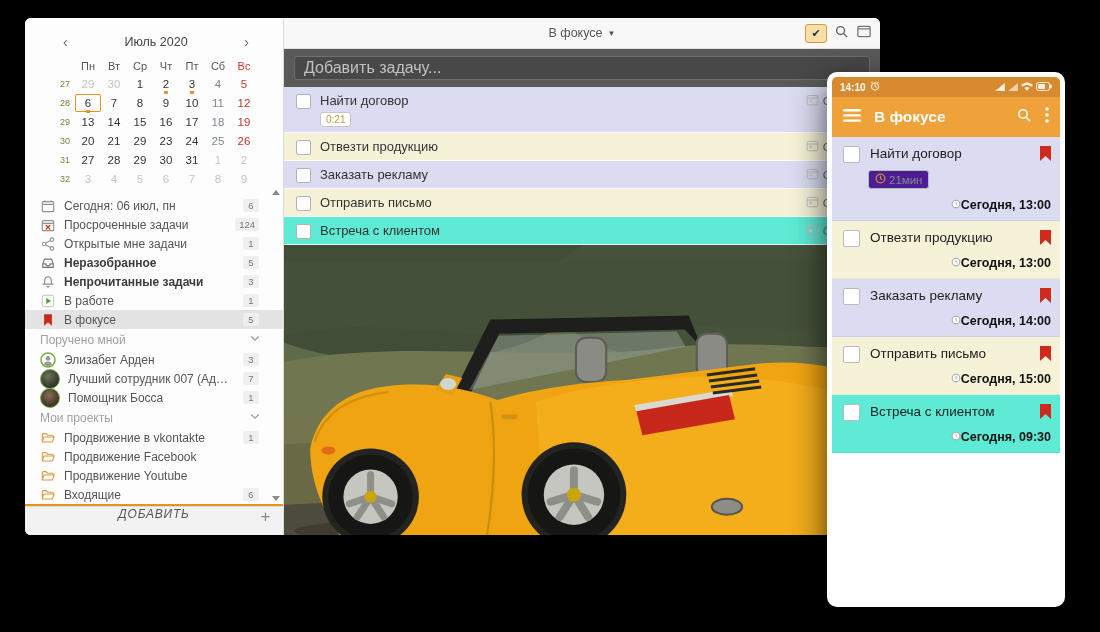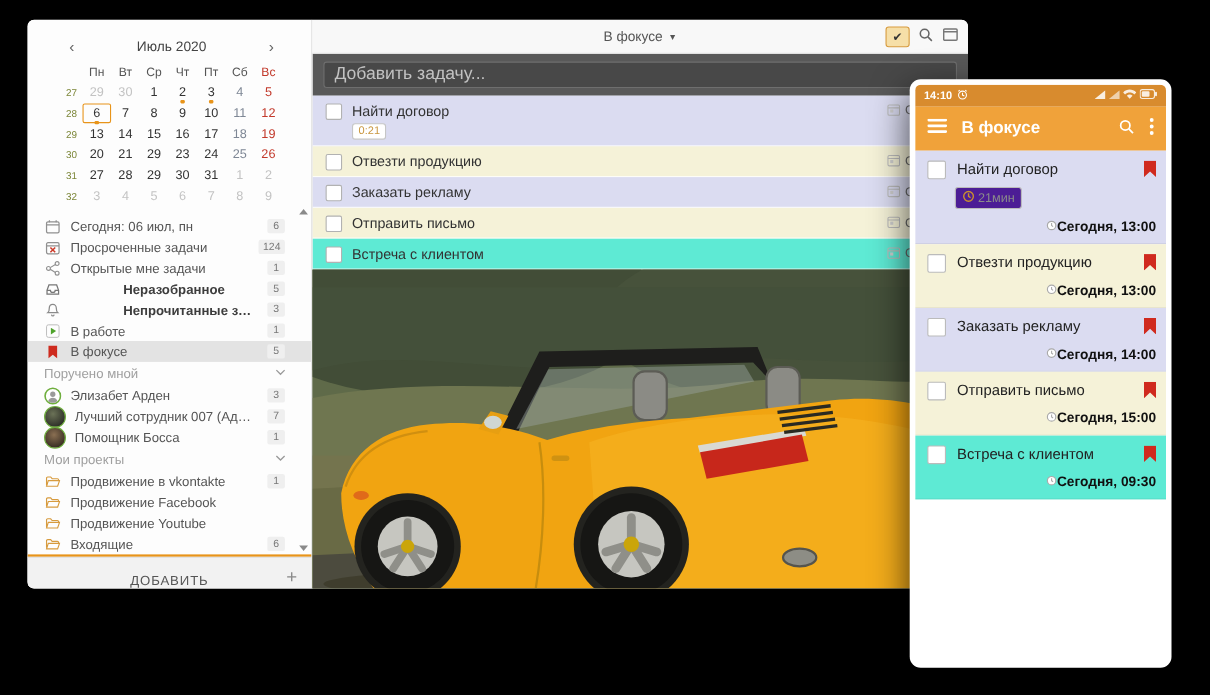--- a/index.html
+++ b/index.html
@@ -26,37 +26,37 @@
   .day.muted{color:#c3c3c3;}
   .day.red{color:#c2392b;}
   .day.sat{color:#7e8795;}
   .day.sel{outline:1px solid #e8941a;outline-offset:-1px;border-radius:2px;}
   .day.dot::after{content:"";position:absolute;left:50%;bottom:-1px;width:4px;height:3px;margin-left:-2px;
                   background:#e8941a;border-radius:1px;}
 
   .side-list{flex:1;overflow:hidden;padding-top:2px;position:relative;}
   .srow{display:flex;align-items:center;height:19px;padding:0 24px 0 15px;font-size:12px;color:#555;gap:8px;}
   .srow .lbl{flex:1;white-space:nowrap;overflow:hidden;text-overflow:ellipsis;}
-  .srow.bold .lbl{font-weight:bold;color:#3d3d3d;margin-left:48px;}
+  .srow.bold .lbl{font-weight:bold;color:#3d3d3d;}
   .srow.sel{background:#e3e3e3;}
   .srow .ic{flex:none;width:16px;display:flex;justify-content:center;}
   .cnt{flex:none;font-size:9.5px;color:#777;background:#efefef;border-radius:2px;padding:1px 4px;min-width:8px;text-align:center;}
   .shead{display:flex;align-items:center;height:21px;padding:0 22px 0 15px;color:#a0a0a0;font-size:12px;}
   .shead .lbl{flex:1;}
   .av{width:18px;height:18px;border-radius:50%;flex:none;}
   .av-photo1{background:radial-gradient(circle at 40% 35%,#6b7257,#2e3028 75%);border:1.5px solid #6fae3e;}
   .av-photo2{background:radial-gradient(circle at 45% 35%,#8a6f52,#3a2f24 75%);border:1.5px solid #6fae3e;}
   .sscroll{position:absolute;top:172px;bottom:34px;right:3px;width:8px;display:flex;flex-direction:column;
            justify-content:space-between;align-items:center;}
   .tri{width:0;height:0;border-left:4px solid transparent;border-right:4px solid transparent;}
   .tri.up{border-bottom:5px solid #8a8a8a;}
   .tri.down{border-top:5px solid #8a8a8a;}
   .dragline{position:absolute;left:0;right:0;bottom:29px;height:2px;background:#e8941a;z-index:2;}
-  .addbar{height:28px;flex:none;background:#f2f2f2;border-top:1px solid #dcdcdc;display:flex;align-items:flex-end;
-          justify-content:center;position:relative;color:#555;font-size:12px;letter-spacing:.8px;cursor:default;}
+  .addbar{height:28px;flex:none;background:#f2f2f2;border-top:1px solid #dcdcdc;display:flex;align-items:flex-start;
+          justify-content:center;position:relative;color:#555;font-size:12px;letter-spacing:.8px;cursor:default;font-style:italic;}
   .addbar .plus{position:absolute;right:12px;color:#8a8a8a;font-size:17px;font-weight:400;}
 
   
   .main{flex:1;display:flex;flex-direction:column;min-width:0;}
   .topbar{height:30px;flex:none;background:#f8f8f8;display:flex;align-items:center;justify-content:center;
           position:relative;color:#555;font-size:12.5px;border-bottom:1px solid #e0e0e0;}
   .topbar .caret{font-size:8px;margin-left:5px;color:#555;}
   .top-icons{position:absolute;right:8px;top:0;bottom:0;display:flex;align-items:center;gap:7px;}
   .chk-toggle{width:20px;height:17px;background:#f6dfa8;border:1.5px solid #d79b3e;border-radius:3px;
               display:flex;align-items:center;justify-content:center;font-size:11px;color:#333;font-weight:bold;}

